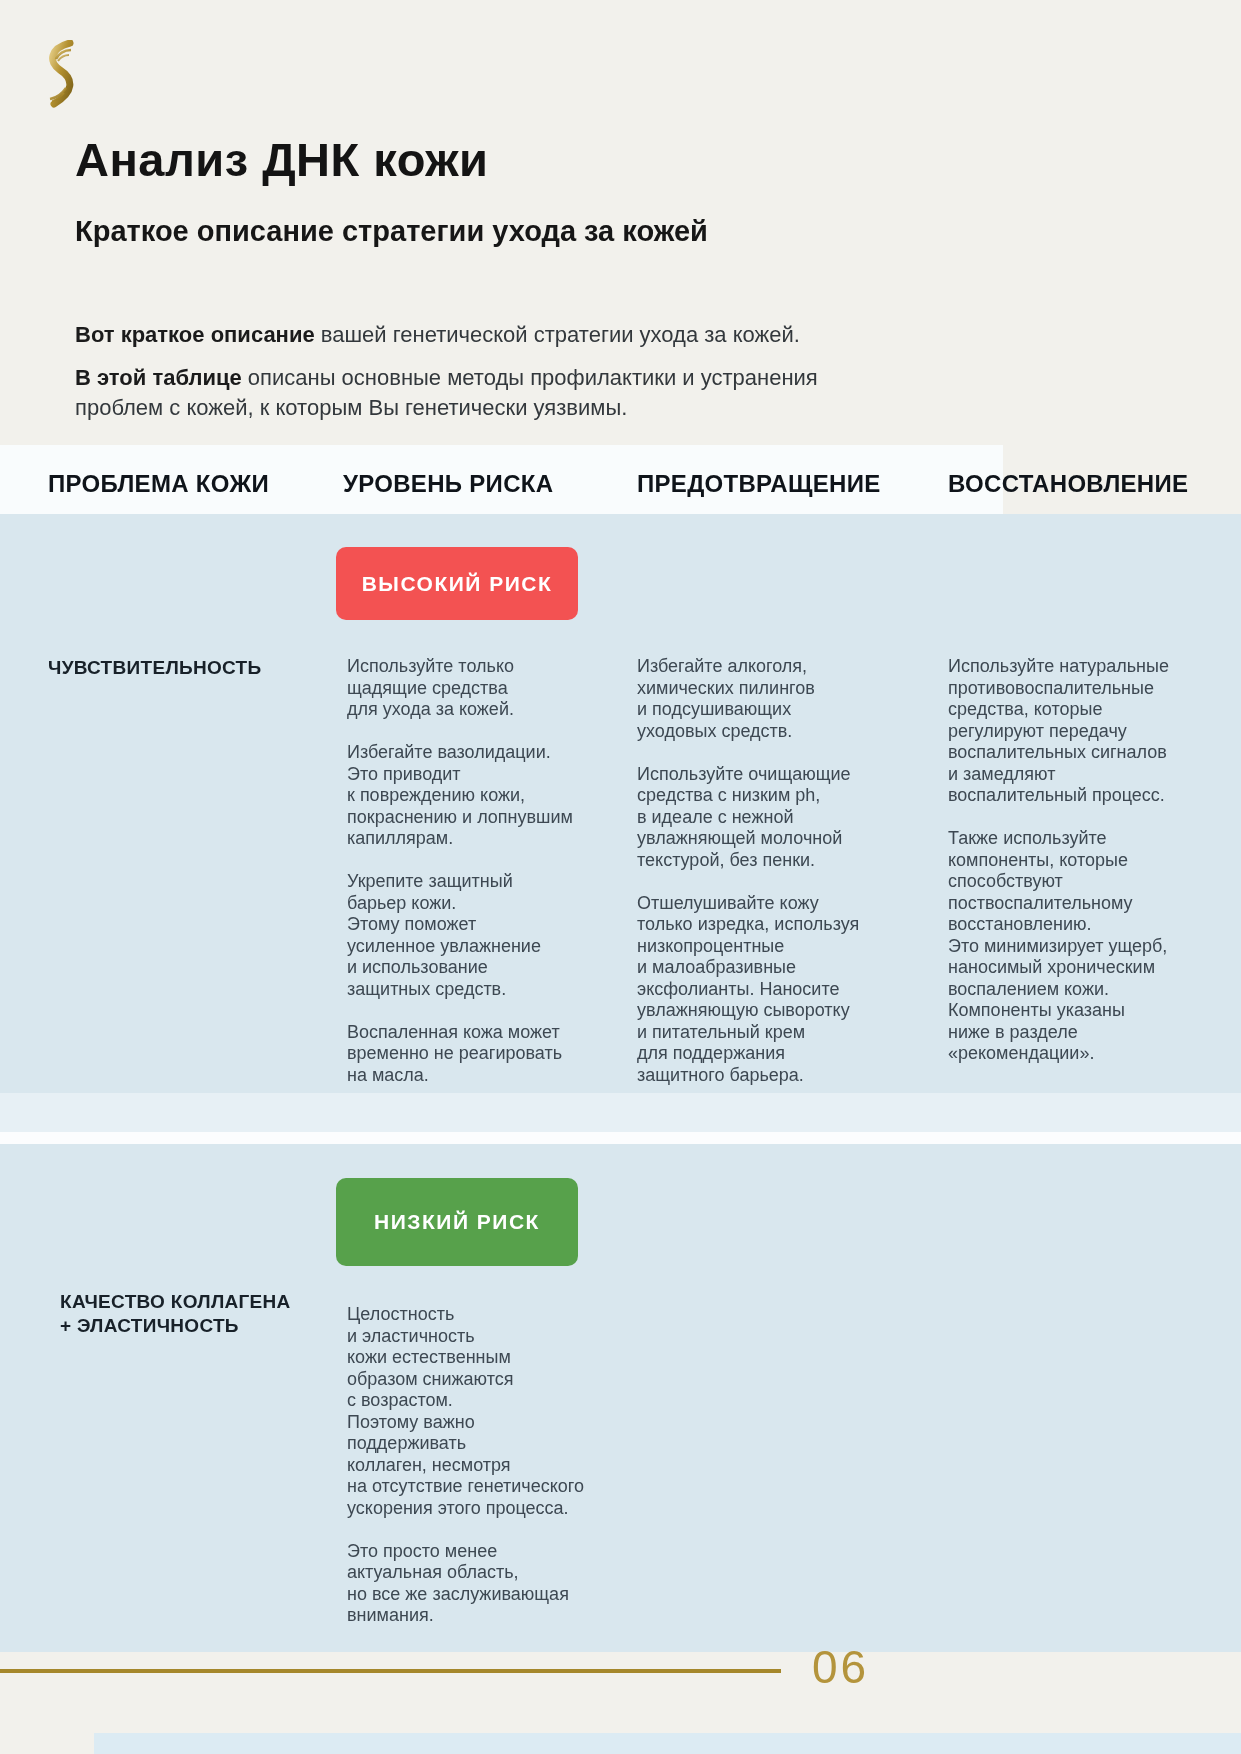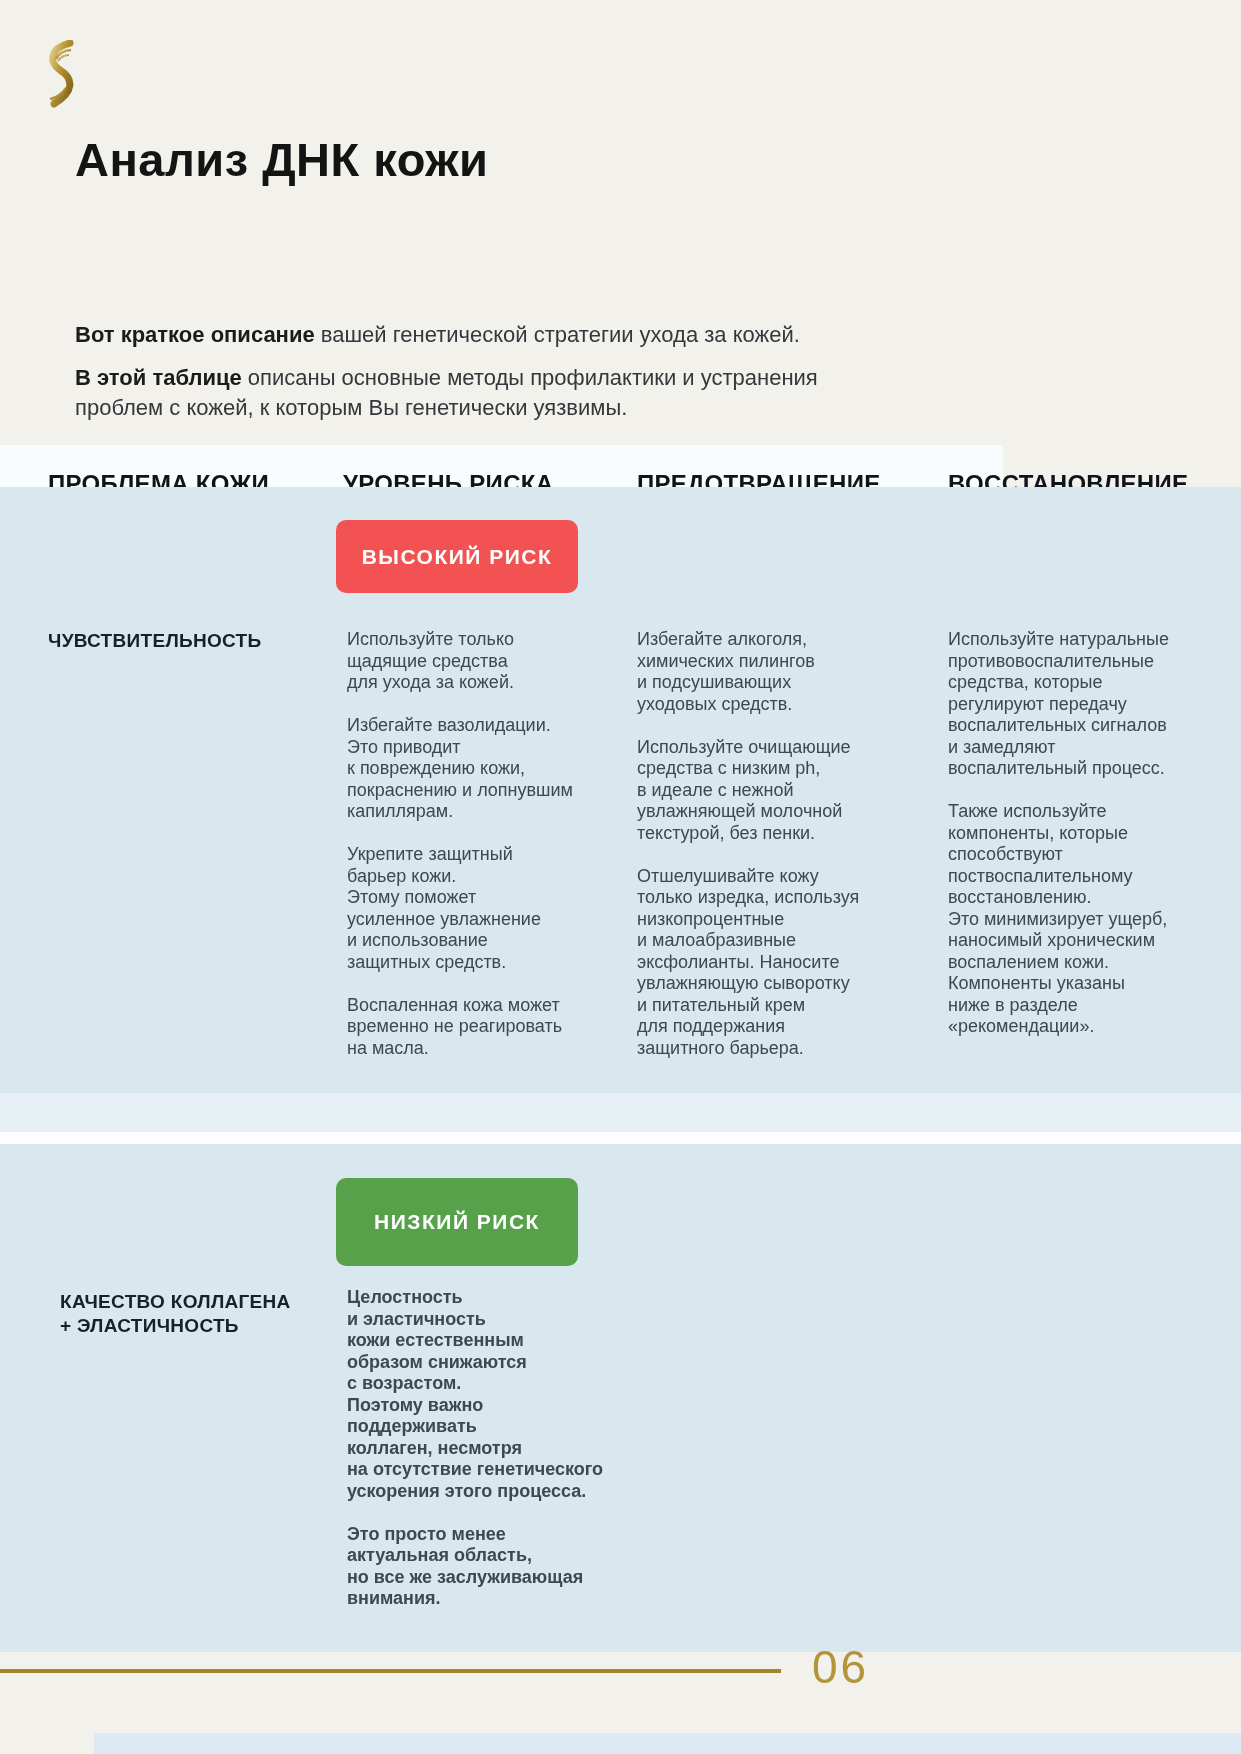--- a/index.html
+++ b/index.html
@@ -27,21 +27,21 @@
   .thead{
     position:absolute;left:0;top:445px;width:1003px;height:69px;
     background:#f9fcfd;
   }
   .thead span{
     position:absolute;top:25px;
     font-size:24px;font-weight:bold;color:#0f141a;letter-spacing:.3px;
   }
   .th1{left:48px;} .th2{left:343px;} .th3{left:637px;} .th4{left:948px;}
   .section{position:absolute;left:0;width:1241px;background:#d9e7ee;}
-  .section.high{top:487px;height:688px;}
+  .section.high{top:514px;height:688px;}
   .section.low{top:1144px;height:508px;}
   .band-light{position:absolute;left:0;top:1093px;width:1241px;height:39px;background:#e7f0f5;}
   .band-white{position:absolute;left:0;top:1132px;width:1241px;height:12px;background:#fcfdfe;}
   .badge{
     position:absolute;left:336px;width:242px;height:73px;
     border-radius:10px;display:flex;align-items:center;justify-content:center;
     color:#ffffff;font-weight:bold;font-size:21px;letter-spacing:1.5px;
   }
   .badge.high{top:33px;background:#f35252;}
   .badge.low{top:34px;height:88px;background:#57a14b;}
@@ -51,21 +51,21 @@
     white-space:pre-line;line-height:24px;
   }
   .section.high .row-label{top:142px;}
   .section.low .row-label{top:146px;margin-left:12px;}
   .cell{
     position:absolute;
     font-size:18px;line-height:21.5px;color:#3d4852;
     white-space:pre-line;
   }
   .section.high .cell{top:142px;}
-  .section.low .cell{top:143px;font-weight:bold;}
+  .section.low .cell{top:160px;}
   .cell.c2{left:347px;width:288px;}
   .cell.c3{left:637px;width:295px;}
   .cell.c4{left:948px;width:292px;}
   .footer-line{position:absolute;left:0;top:1669px;width:781px;height:4px;background:#a5872b;}
   .page-number{
     position:absolute;left:812px;top:1640px;
     font-size:46px;font-weight:400;letter-spacing:3px;color:#b4943c;
   }
   .bottom-strip{position:absolute;left:94px;top:1733px;width:1147px;height:21px;background:#dcebf3;}
 </style>
@@ -85,20 +85,21 @@
       </defs>
       <path d="M30 3 C 10 8 8 22 20 30 C 34 39 34 52 14 64" stroke="url(#gold)" stroke-width="7" fill="none" stroke-linecap="round"></path>
       <path d="M31 10 C 24 10 18 14 16 19" stroke="url(#gold)" stroke-width="2.5" fill="none" opacity="0.9"></path>
       <path d="M29 15 C 24 15 20 18 18 21" stroke="url(#gold)" stroke-width="2" fill="none" opacity="0.8"></path>
       <path d="M26 48 C 22 54 16 58 10 59" stroke="url(#gold)" stroke-width="2.5" fill="none" opacity="0.9"></path>
       <path d="M24 53 C 21 57 16 60 12 61" stroke="url(#gold)" stroke-width="2" fill="none" opacity="0.8"></path>
     </svg>
   </div>
 
   <div class="title">Анализ ДНК кожи</div>
+  <div class="subtitle">Краткое описание стратегии ухода за кожей</div>
 
   <div class="intro">
     <p><span class="lead">Вот краткое описание</span><span class="rest"> вашей генетической стратегии ухода за кожей.</span></p>
     <p><span class="lead">В этой таблице</span><span class="rest"> описаны основные методы профилактики и устранения
 проблем с кожей, к которым Вы генетически уязвимы.</span></p>
   </div>
 
   <div class="thead">
     <span class="th1">ПРОБЛЕМА КОЖИ</span>
     <span class="th2">УРОВЕНЬ РИСКА</span>

